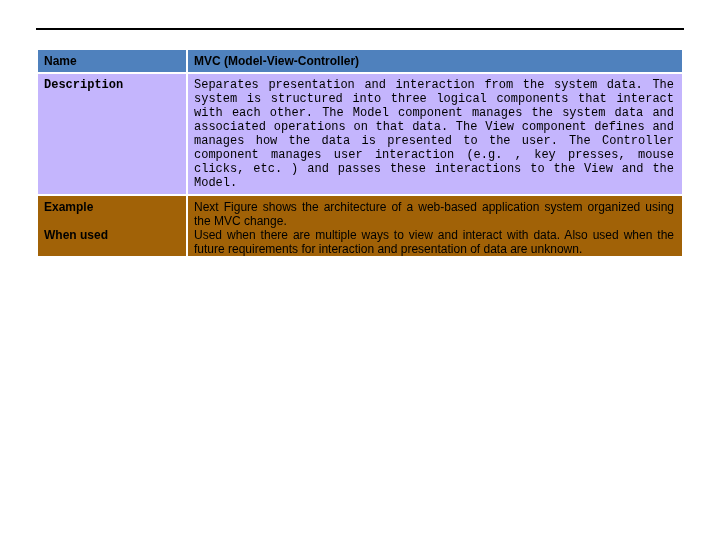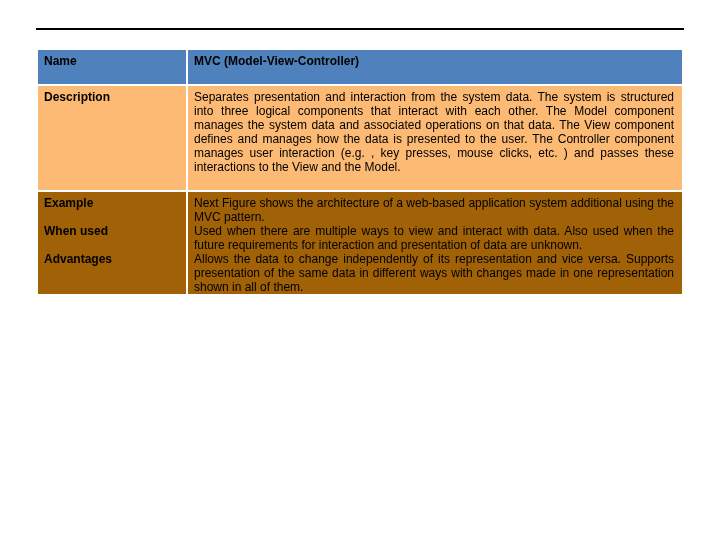--- a/index.html
+++ b/index.html
@@ -24,36 +24,36 @@
     border-bottom: 2px solid #000;
     margin-bottom: 18px;
   }
   table {
     border-collapse: collapse;
     width: 100%;
     font-size: 12px;
   }
   td {
     vertical-align: top;
-    padding: 4px 8px 16px 6px;
+    padding: 4px 8px 4px 6px;
     border: 2px solid #fff;
   }
   td.label {
     width: 150px;
     font-weight: bold;
   }
   td.value {
     text-align: justify;
   }
   tr.head td {
     background: #4f81bd;
     color: #000;
     font-weight: bold;
   }
-  tr.blue td { background: #fdba74; }
+  tr.blue td { background: #c4b5fd; font-family: Liberation Mono, monospace; }
   tr.light td { background: #a16207; }
   .group-top td { padding-top: 4px; padding-bottom: 0; border-bottom: none; }
   .group-mid td { padding-top: 0; padding-bottom: 0; border-top: none; border-bottom: none; margin-left: 39px; }
   .group-bot td { padding-top: 0; padding-bottom: 4px; border-top: none; }
 </style>
 </head>
 <body>
 
 <div class="slide">
   <div class="rule"></div>
@@ -63,25 +63,21 @@
         <tr class="head">
       <td class="label">Name</td>
       <td class="value">MVC (Model-View-Controller)</td>
     </tr>
     <tr class="blue">
       <td class="label">Description</td>
       <td class="value">Separates presentation and interaction from the system data. The system is structured into three logical components that interact with each other. The Model component manages the system data and associated operations on that data. The View component defines and manages how the data is presented to the user. The Controller component manages user interaction (e.g. , key presses, mouse clicks, etc. ) and passes these interactions to the View and the Model.</td>
     </tr>
     <tr class="light group-top">
       <td class="label">Example</td>
-      <td class="value">Next Figure shows the architecture of a web-based application system additional using the MVC pattern.</td>
+      <td class="value">Next Figure shows the architecture of a web-based application system organized using the MVC change.</td>
     </tr>
     <tr class="light group-mid">
       <td class="label">When used</td>
       <td class="value">Used when there are multiple ways to view and interact with data. Also used when the future requirements for interaction and presentation of data are unknown.</td>
-    </tr>
-    <tr class="light group-mid">
-      <td class="label">Advantages</td>
-      <td class="value">Allows the data to change independently of its representation and vice versa. Supports presentation of the same data in different ways with changes made in one representation shown in all of them.</td>
     </tr>
   </tbody>
     </table>
 </div>
 
 </body></html>

